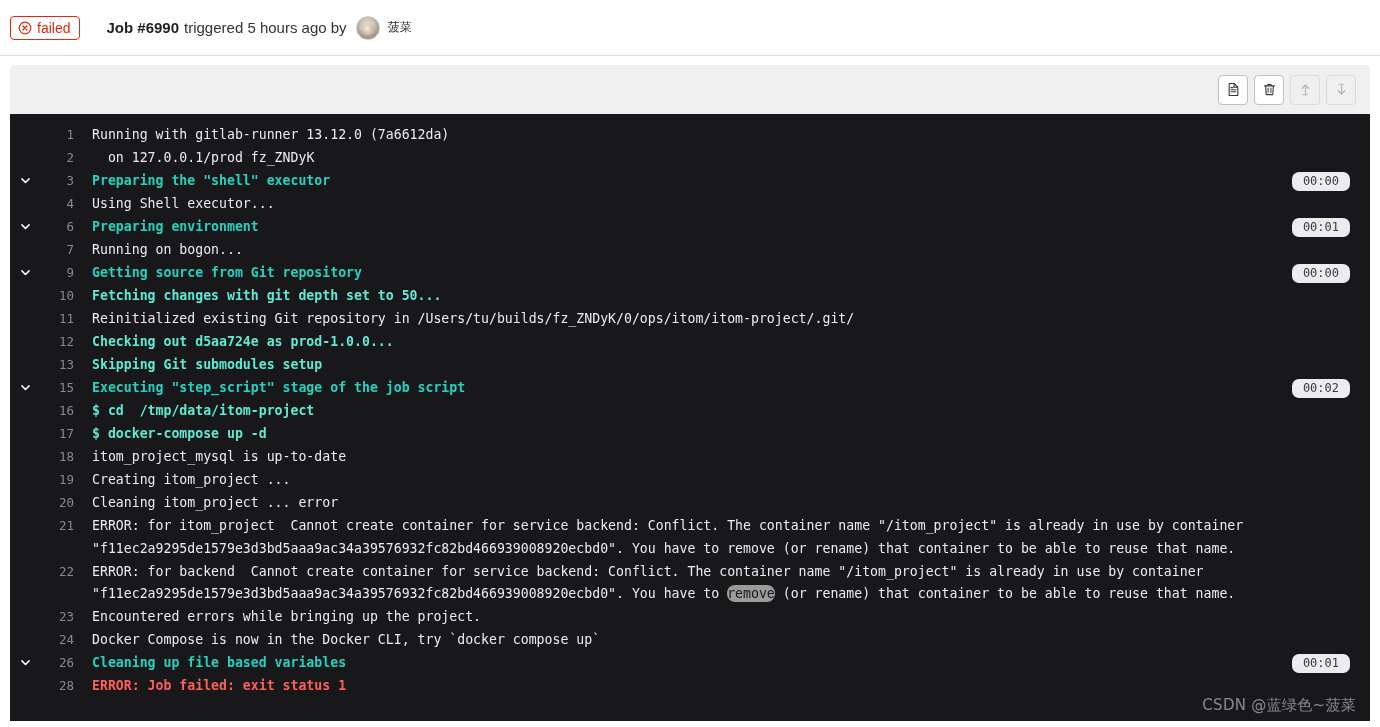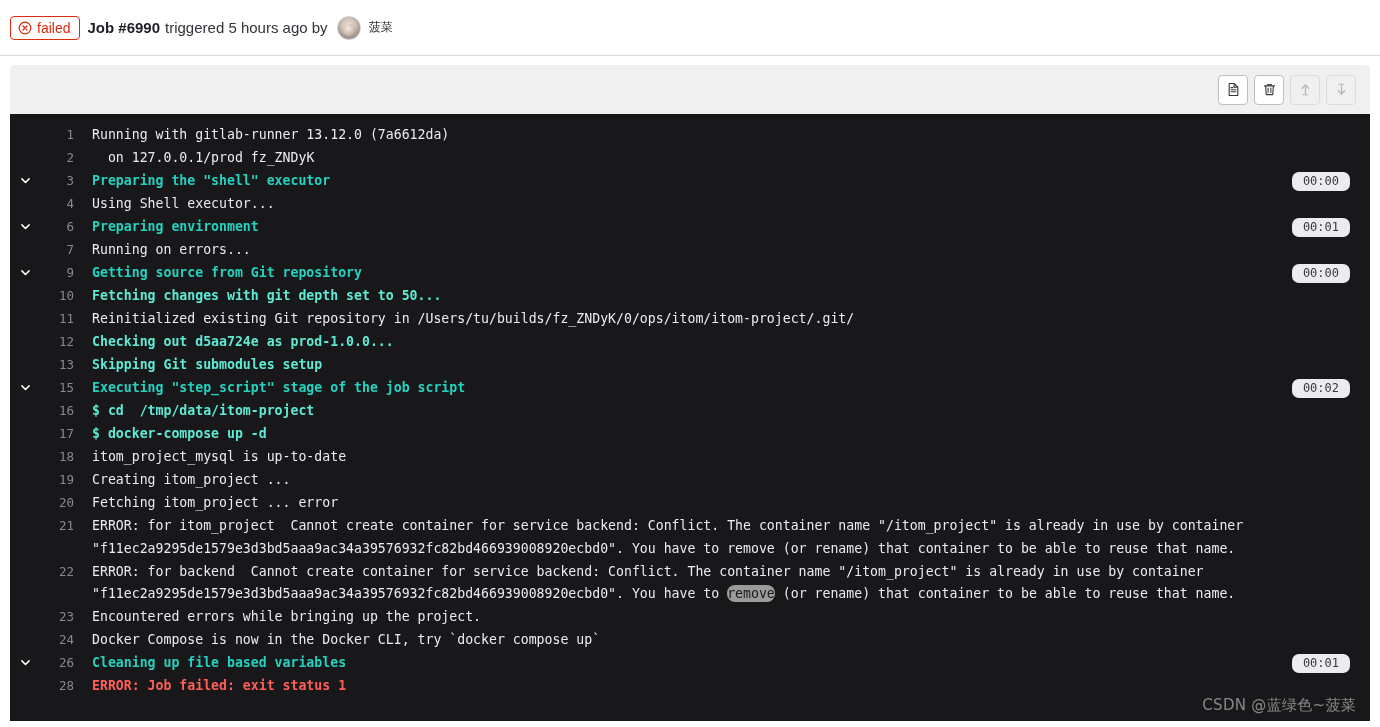--- a/index.html
+++ b/index.html
@@ -26,21 +26,21 @@
     border: 1px solid #dd2b0e;
     color: #dd2b0e;
     border-radius: 4px;
     padding: 3px 9px 3px 7px;
     font-size: 14px;
     line-height: 16px;
     background: #fff;
   }
   .status-badge .glyph { display: block; width: 14px; height: 14px; }
   .header-text {
-    margin-left: 7px;
+    margin-left: 26px;
     font-size: 15px;
     color: #333238;
     display: flex;
     align-items: center;
     white-space: nowrap;
   }
   .header-text .job-id { font-weight: bold; color: #1f1e24; }
   .header-text .trig { margin-left: 5px; color: #333238; }
   .avatar {
     width: 24px; height: 24px;
@@ -235,36 +235,36 @@
   <div class="log-body" id="log-body">
     <div class="log-line"><div class="chev"></div><div class="lineno">1</div><div class="content c-white">Running with gitlab-runner 13.12.0 (7a6612da)</div></div>
       <div class="log-line"><div class="chev"></div><div class="lineno">2</div><div class="content c-white">  on 127.0.0.1/prod fz_ZNDyK</div></div>
       <div class="log-line"><div class="chev"><svg width="13" height="13" viewBox="0 0 16 16" fill="none">
             <path d="M3.6 6 8 10.4 12.4 6" stroke="#ffffff" stroke-width="1.9" stroke-linecap="round" stroke-linejoin="round"></path>
           </svg></div><div class="lineno">3</div><div class="content c-teal">Preparing the "shell" executor</div><div class="badge-time">00:00</div></div>
       <div class="log-line"><div class="chev"></div><div class="lineno">4</div><div class="content c-white">Using Shell executor...</div></div>
       <div class="log-line"><div class="chev"><svg width="13" height="13" viewBox="0 0 16 16" fill="none">
             <path d="M3.6 6 8 10.4 12.4 6" stroke="#ffffff" stroke-width="1.9" stroke-linecap="round" stroke-linejoin="round"></path>
           </svg></div><div class="lineno">6</div><div class="content c-teal">Preparing environment</div><div class="badge-time">00:01</div></div>
-      <div class="log-line"><div class="chev"></div><div class="lineno">7</div><div class="content c-white">Running on errors...</div></div>
+      <div class="log-line"><div class="chev"></div><div class="lineno">7</div><div class="content c-white">Running on bogon...</div></div>
       <div class="log-line"><div class="chev"><svg width="13" height="13" viewBox="0 0 16 16" fill="none">
             <path d="M3.6 6 8 10.4 12.4 6" stroke="#ffffff" stroke-width="1.9" stroke-linecap="round" stroke-linejoin="round"></path>
           </svg></div><div class="lineno">9</div><div class="content c-teal">Getting source from Git repository</div><div class="badge-time">00:00</div></div>
       <div class="log-line"><div class="chev"></div><div class="lineno">10</div><div class="content c-green">Fetching changes with git depth set to 50...</div></div>
       <div class="log-line"><div class="chev"></div><div class="lineno">11</div><div class="content c-white">Reinitialized existing Git repository in /Users/tu/builds/fz_ZNDyK/0/ops/itom/itom-project/.git/</div></div>
       <div class="log-line"><div class="chev"></div><div class="lineno">12</div><div class="content c-green">Checking out d5aa724e as prod-1.0.0...</div></div>
       <div class="log-line"><div class="chev"></div><div class="lineno">13</div><div class="content c-green">Skipping Git submodules setup</div></div>
       <div class="log-line"><div class="chev"><svg width="13" height="13" viewBox="0 0 16 16" fill="none">
             <path d="M3.6 6 8 10.4 12.4 6" stroke="#ffffff" stroke-width="1.9" stroke-linecap="round" stroke-linejoin="round"></path>
           </svg></div><div class="lineno">15</div><div class="content c-teal">Executing "step_script" stage of the job script</div><div class="badge-time">00:02</div></div>
       <div class="log-line"><div class="chev"></div><div class="lineno">16</div><div class="content c-green">$ cd  /tmp/data/itom-project</div></div>
       <div class="log-line"><div class="chev"></div><div class="lineno">17</div><div class="content c-green">$ docker-compose up -d</div></div>
       <div class="log-line"><div class="chev"></div><div class="lineno">18</div><div class="content c-white">itom_project_mysql is up-to-date</div></div>
       <div class="log-line"><div class="chev"></div><div class="lineno">19</div><div class="content c-white">Creating itom_project ...</div></div>
-      <div class="log-line"><div class="chev"></div><div class="lineno">20</div><div class="content c-white">Fetching itom_project ... error</div></div>
+      <div class="log-line"><div class="chev"></div><div class="lineno">20</div><div class="content c-white">Cleaning itom_project ... error</div></div>
       <div class="log-line"><div class="chev"></div><div class="lineno">21</div><div class="content c-white">ERROR: for itom_project  Cannot create container for service backend: Conflict. The container name "/itom_project" is already in use by container "f11ec2a9295de1579e3d3bd5aaa9ac34a39576932fc82bd466939008920ecbd0". You have to remove (or rename) that container to be able to reuse that name.</div></div>
       <div class="log-line"><div class="chev"></div><div class="lineno">22</div><div class="content c-white">ERROR: for backend  Cannot create container for service backend: Conflict. The container name "/itom_project" is already in use by container "f11ec2a9295de1579e3d3bd5aaa9ac34a39576932fc82bd466939008920ecbd0". You have to <mark class="sel">remove</mark> (or rename) that container to be able to reuse that name.</div></div>
       <div class="log-line"><div class="chev"></div><div class="lineno">23</div><div class="content c-white">Encountered errors while bringing up the project.</div></div>
       <div class="log-line"><div class="chev"></div><div class="lineno">24</div><div class="content c-white">Docker Compose is now in the Docker CLI, try `docker compose up`</div></div>
       <div class="log-line"><div class="chev"><svg width="13" height="13" viewBox="0 0 16 16" fill="none">
             <path d="M3.6 6 8 10.4 12.4 6" stroke="#ffffff" stroke-width="1.9" stroke-linecap="round" stroke-linejoin="round"></path>
           </svg></div><div class="lineno">26</div><div class="content c-teal">Cleaning up file based variables</div><div class="badge-time">00:01</div></div>
       <div class="log-line"><div class="chev"></div><div class="lineno">28</div><div class="content c-red">ERROR: Job failed: exit status 1</div></div>
       <div class="watermark">CSDN @蓝绿色~菠菜</div>
   </div>

